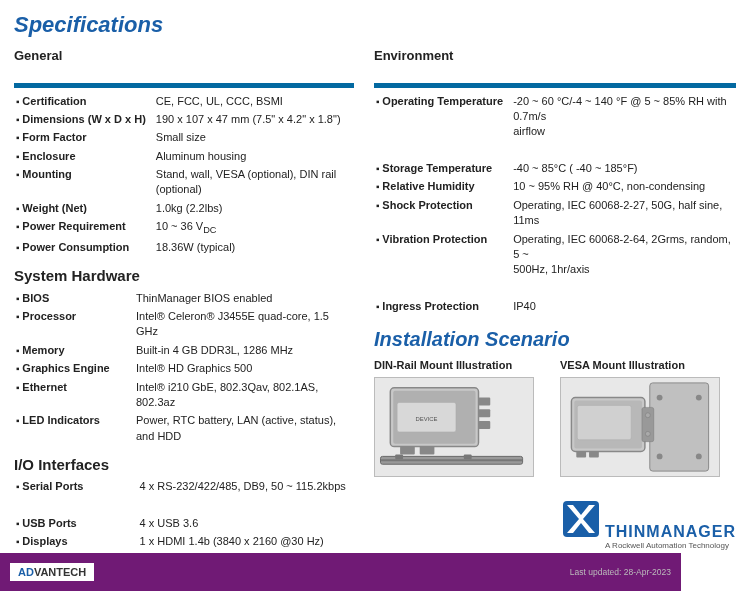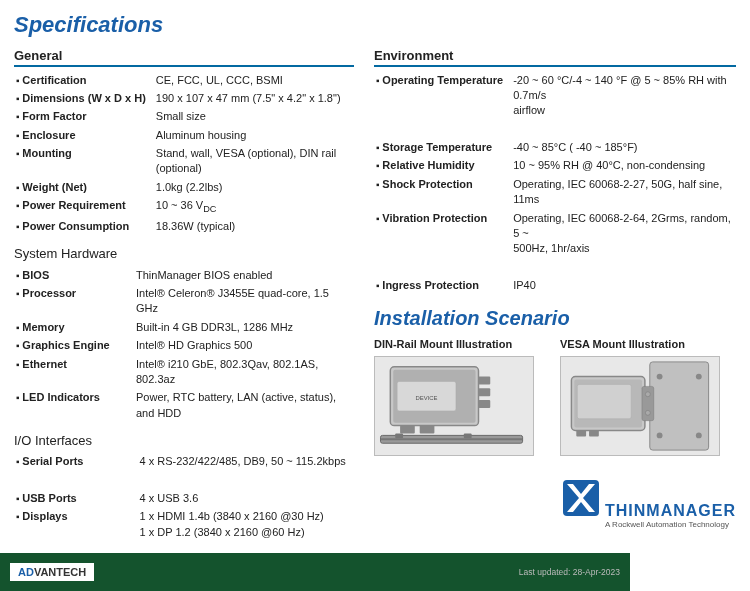--- a/index.html
+++ b/index.html
@@ -32,22 +32,22 @@
 
     .left-col {
       flex: 0 0 340px;
     }
 
     .right-col {
       flex: 1;
     }
 
     .section-title {
-      font-size: 13px;
-      font-weight: normal;
+      font-size: 15px;
+      font-weight: bold;
       color: #222;
       margin-bottom: 5px;
       margin-top: 10px;
     }
 
     .spec-table {
       width: 100%;
       border-collapse: collapse;
     }
 
@@ -65,23 +65,23 @@
     }
 
     .bullet-row td:first-child::before {
       content: "▪ ";
       font-size: 10px;
     }
 
     .section-header {
       font-size: 13px;
       font-weight: bold;
-      border-bottom: 2px solid #0369a1;
+      border-bottom: 5px solid #0369a1;
       margin-bottom: 4px;
-      padding-bottom: 2px;
+      padding-bottom: 20px;
     }
 
     .install-title {
       font-size: 20px;
       font-weight: bold;
       color: #1a5fa8;
       font-style: italic;
       margin-top: 12px;
       margin-bottom: 8px;
     }
@@ -147,23 +147,23 @@
     .thinmanager-sub {
       font-size: 8px;
       color: #555;
     }
 
     .page-footer-bar {
       position: fixed;
       bottom: 0;
       left: 0;
       right: 0;
-      width: 630px;
+      width: 681px;
       height: 38px;
-      background: #14532d;
+      background: #701a75;
       display: flex;
       align-items: center;
       padding: 0 10px;
       gap: 0;
       z-index: 100;
     }
 
     .adv-logo-box {
       background: white;
       padding: 3px 8px;

